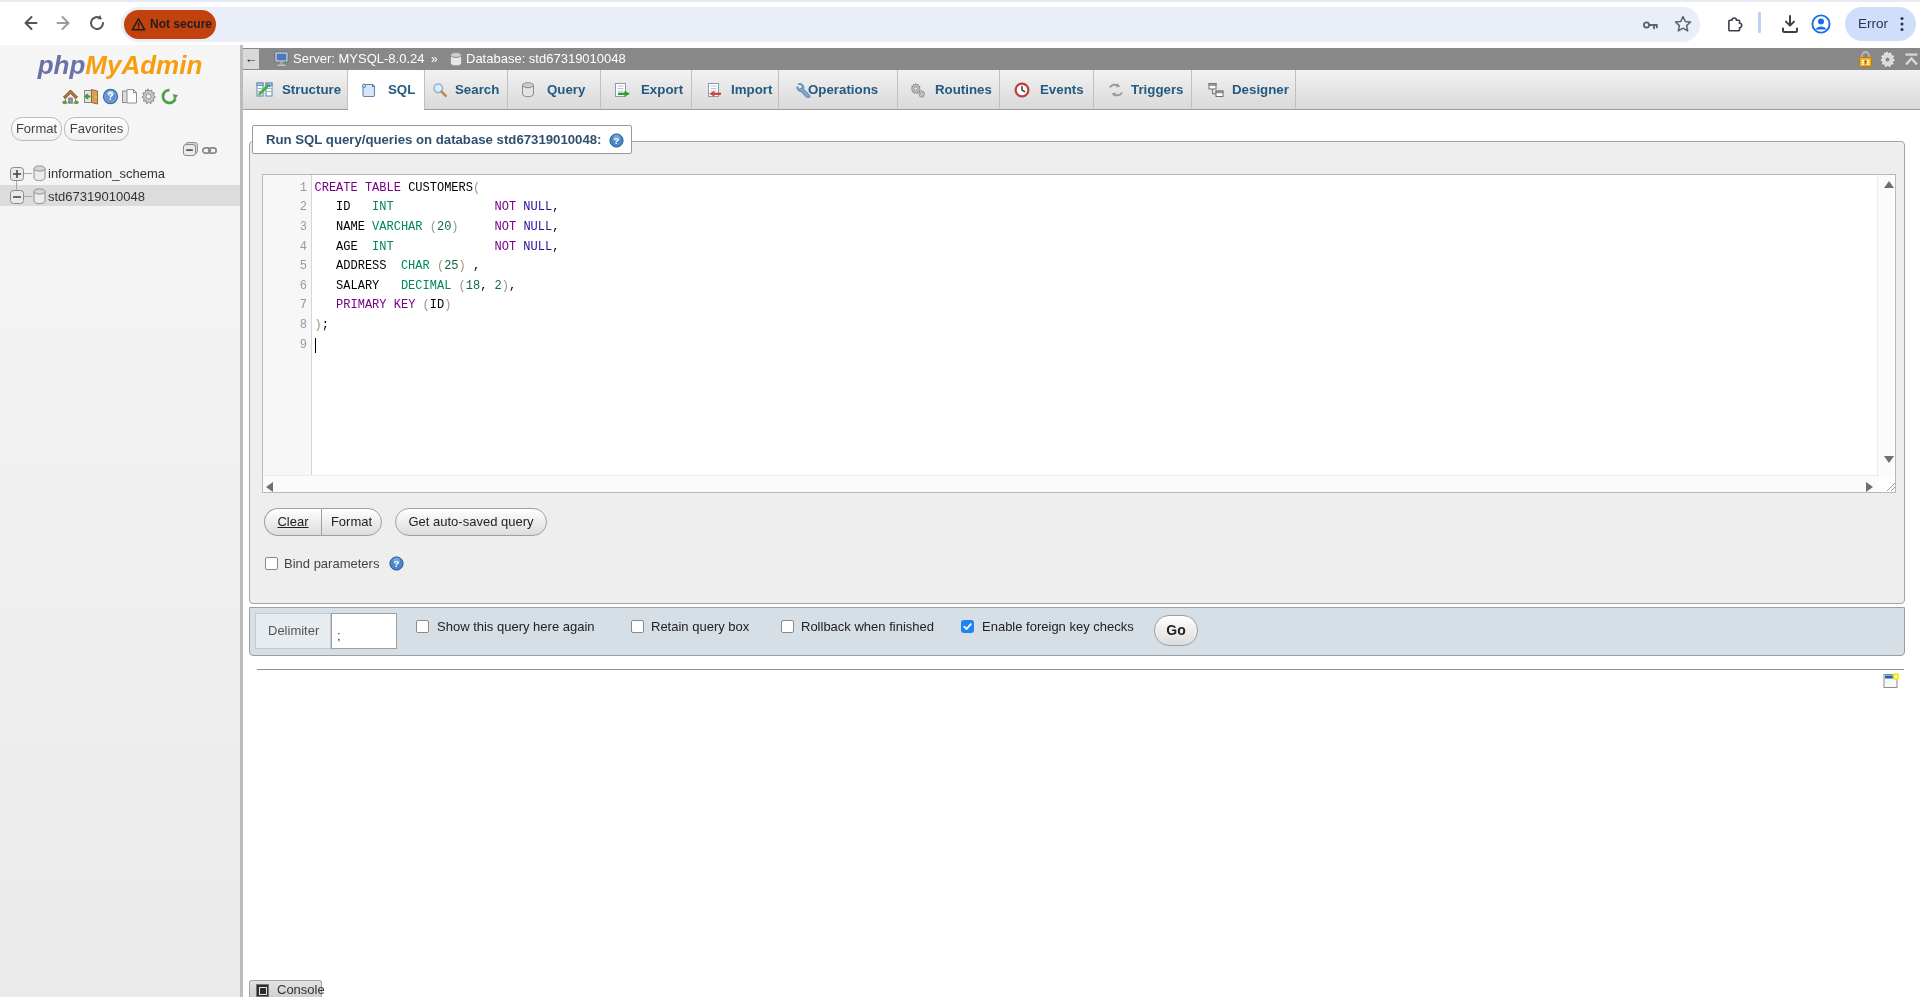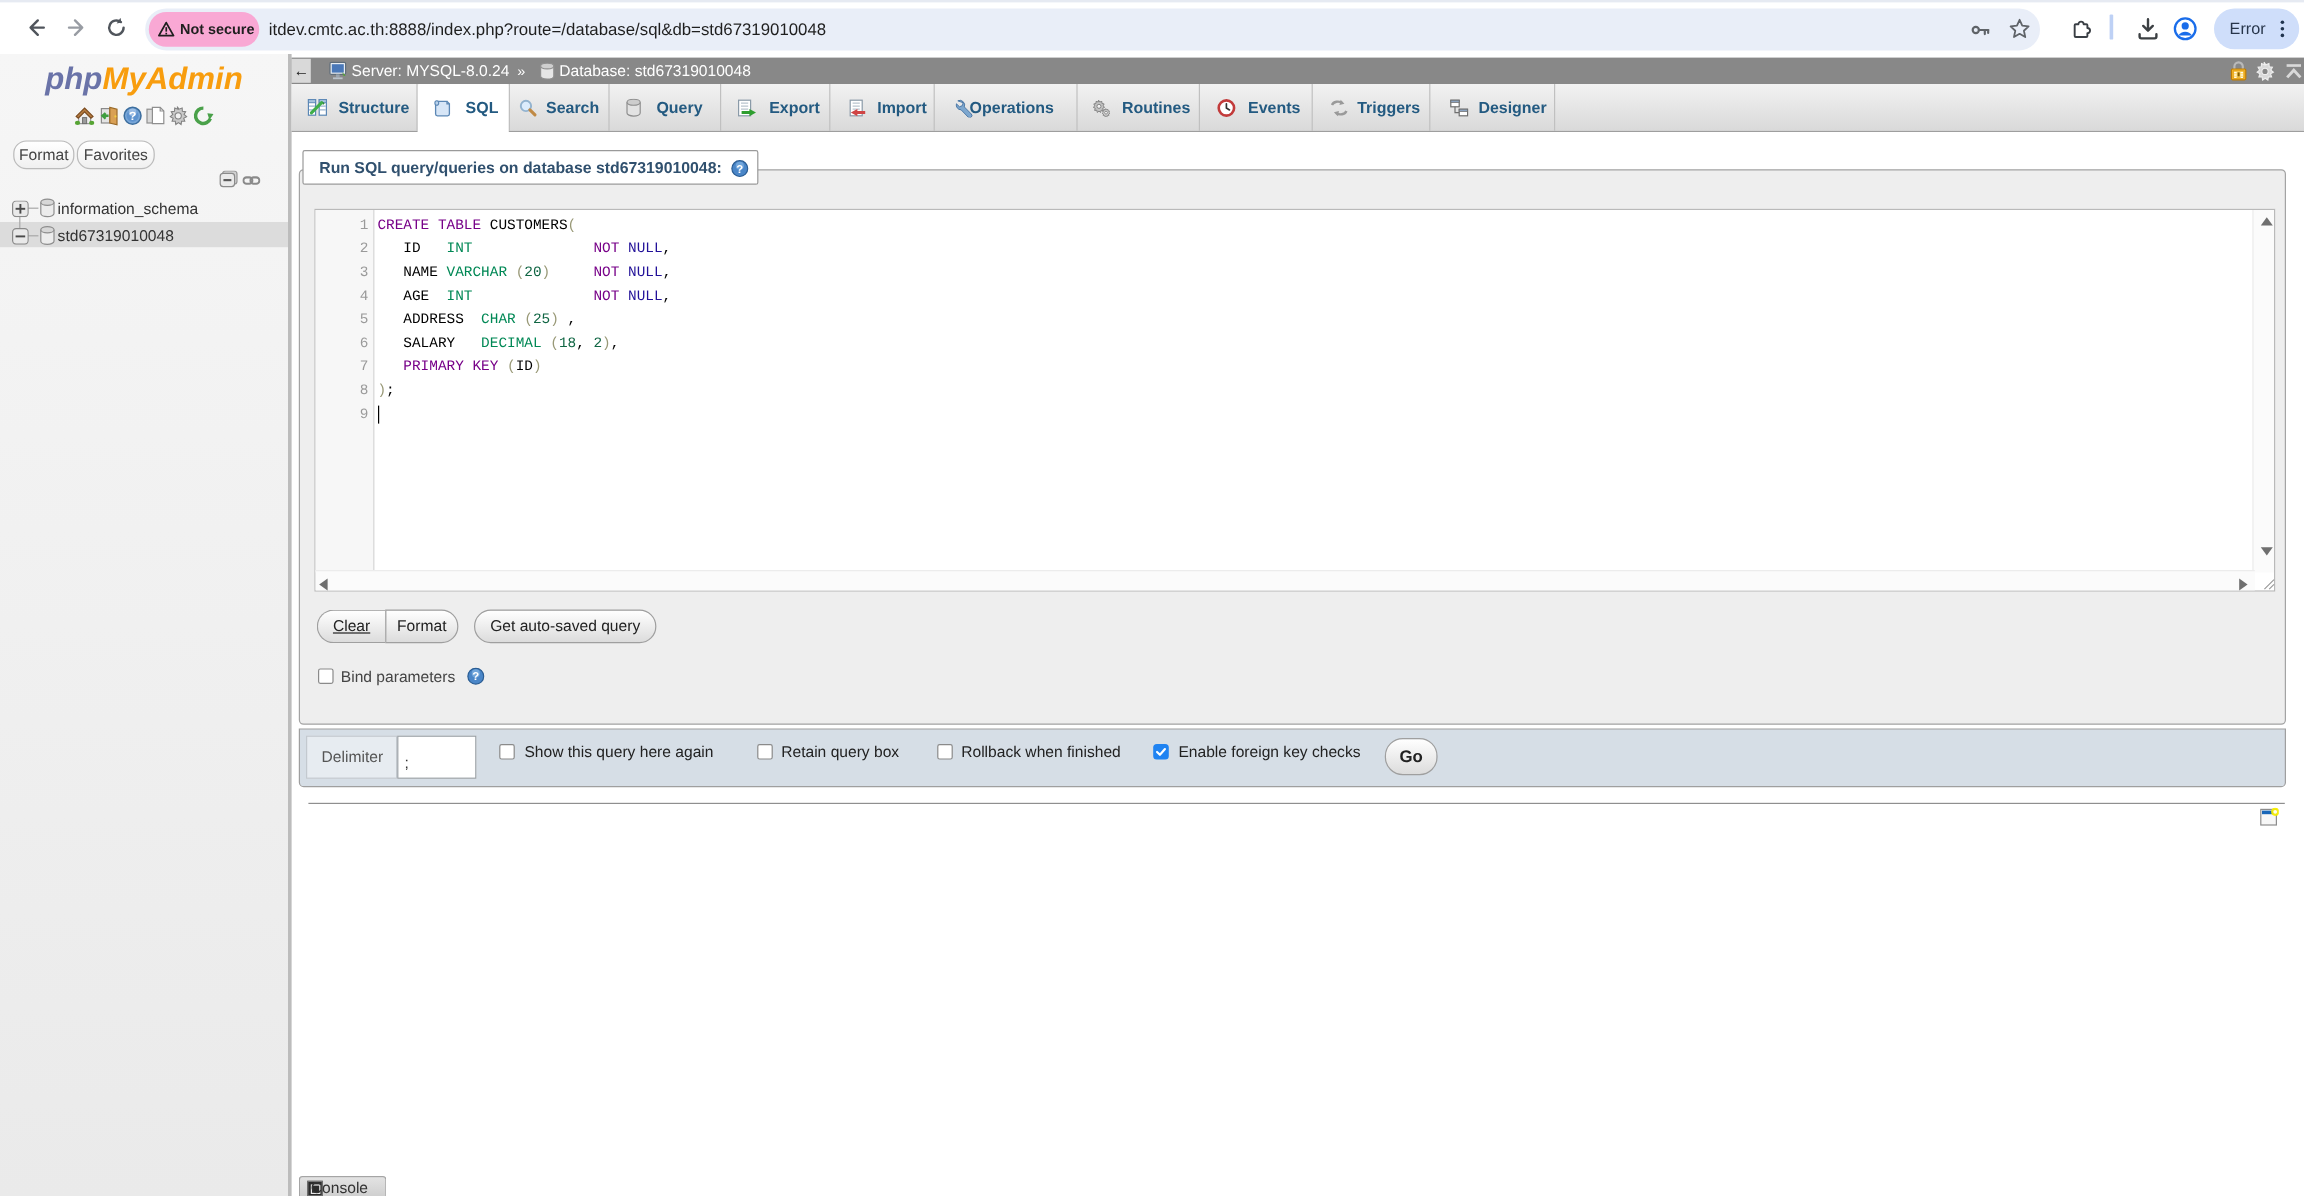--- a/index.html
+++ b/index.html
@@ -4,21 +4,21 @@
 <style>
   html,body{margin:0;padding:0;}
   body{width:1920px;height:997px;overflow:hidden;font-family:"Liberation Sans",sans-serif;}
   .abs{position:absolute;}
   #stage{position:relative;width:1920px;height:997px;background:#fff;}
 
   
   #chrome{position:absolute;left:0;top:0;width:1920px;height:47px;background:#fff;}
   #chrome .topline{position:absolute;left:0;top:0;width:1920px;height:2px;background:#e6eaf2;}
   #omnibox{position:absolute;left:121px;top:7px;width:1579px;height:35px;border-radius:18px;background:#e9eef8;}
-  #chip{position:absolute;left:3px;top:3px;height:29px;border-radius:15px;background:#f9a8d4;padding:0 4px 0 26px;line-height:29px;font-size:12px;font-weight:600;color:#1f1f1f;}
+  #chip{position:absolute;left:3px;top:3px;height:29px;border-radius:15px;background:#c2410c;padding:0 4px 0 26px;line-height:29px;font-size:12px;font-weight:600;color:#1f1f1f;}
   #urltext{position:absolute;left:103px;top:0;width:1300px;height:35px;line-height:35px;font-size:14px;color:#1f1f1f;}
   .navic{position:absolute;top:13px;}
   #errorpill{position:absolute;left:1845px;top:7px;width:71px;height:34px;border-radius:17px;background:#cfdefa;}
   #errorpill span{position:absolute;left:13px;top:0;line-height:34px;font-size:13.5px;color:#27354a;}
 
   
   #side{position:absolute;left:0;top:45px;width:240px;height:952px;background:linear-gradient(#f6f6f6,#eaeaea);border-right:3px solid #bcbcbc;}
   #logo{position:absolute;left:0;top:50px;width:240px;text-align:center;font-size:26px;font-weight:bold;font-style:italic;letter-spacing:0px;}
   #logo .p1{color:#6a73a8;}
   #logo .p2{color:#f89d0e;}
@@ -88,21 +88,20 @@
         <path d="M13.4 1.8 L14.2 5.8 L10.2 6.6 Z" fill="#50555c"></path>
       </svg>
     <div id="omnibox">
       <div id="chip">Not secure
         <svg style="position:absolute;left:7px;top:7px" width="15" height="15" viewBox="0 0 16 16">
             <path d="M8 2 L14.5 13.5 L1.5 13.5 Z" fill="none" stroke="#1f1f1f" stroke-width="1.6" stroke-linejoin="round"></path>
             <rect x="7.3" y="6" width="1.5" height="4" fill="#1f1f1f"></rect>
             <rect x="7.3" y="11" width="1.5" height="1.5" fill="#1f1f1f"></rect>
           </svg>
       </div>
-      <div id="urltext">itdev.cmtc.ac.th:8888/index.php?route=/database/sql&amp;db=std67319010048</div>
 
       <svg style="position:absolute;left:1519px;top:8px" width="20" height="20" viewBox="0 0 20 20">
           <circle cx="6.5" cy="10" r="2.6" fill="none" stroke="#5f6368" stroke-width="1.8"></circle>
           <path d="M9 10 L17 10 M14 10 L14 13.4 M16.8 10 L16.8 12.4" stroke="#5f6368" stroke-width="1.8" fill="none" stroke-linecap="round"></path>
         </svg>
 
       <svg style="position:absolute;left:1552px;top:7px" width="20" height="20" viewBox="0 0 20 20">
           <path d="M10 2.5 L12.2 7.4 L17.5 8 L13.6 11.6 L14.7 16.9 L10 14.2 L5.3 16.9 L6.4 11.6 L2.5 8 L7.8 7.4 Z" fill="none" stroke="#5f6368" stroke-width="1.5" stroke-linejoin="round"></path>
         </svg>
     </div>
@@ -442,15 +441,15 @@
   <svg style="position:absolute;left:1883px;top:673px" width="16" height="16" viewBox="0 0 16 16">
       <rect x="1" y="1.5" width="13" height="13" fill="#f7f7f7" stroke="#8d8d8d" stroke-width="1"></rect>
       <rect x="2" y="2.5" width="11" height="3" fill="#1866b8"></rect>
       <circle cx="13" cy="3.5" r="3.4" fill="#f5ed00" opacity="0.95"></circle>
       <circle cx="13" cy="3.5" r="1.6" fill="#fffef2"></circle>
     </svg>
 
   <div id="console"></div>
   <div style="position:absolute;left:256px;top:984px;width:11px;height:11px;background:#2b2b2b;border:1px solid #777;"></div>
   <div style="position:absolute;left:258.5px;top:986.5px;width:6px;height:6px;border:1px solid #e8e8e8;"></div>
-  <div class="flabel" style="left:259px;top:982px;color:#333;">Console</div>
+  <div class="flabel" style="left:277px;top:982px;color:#333;">Console</div>
 
 </div>
 
 </body></html>

